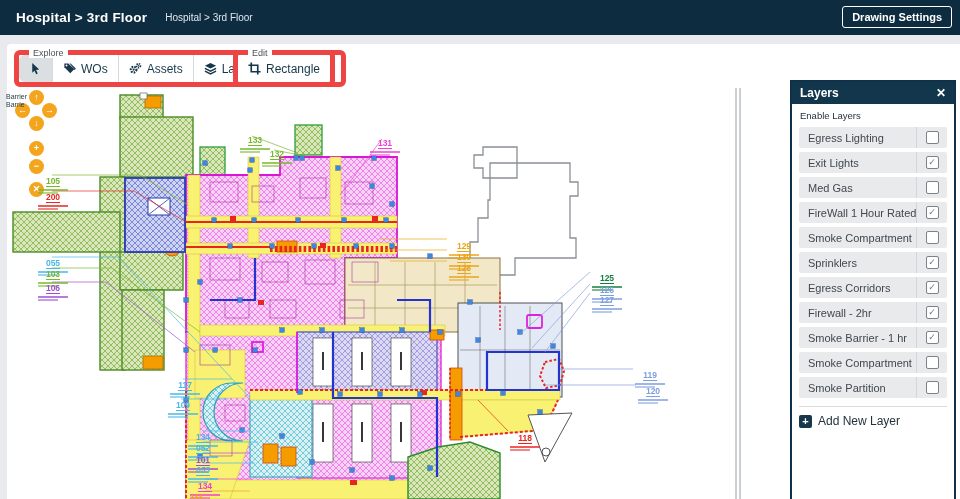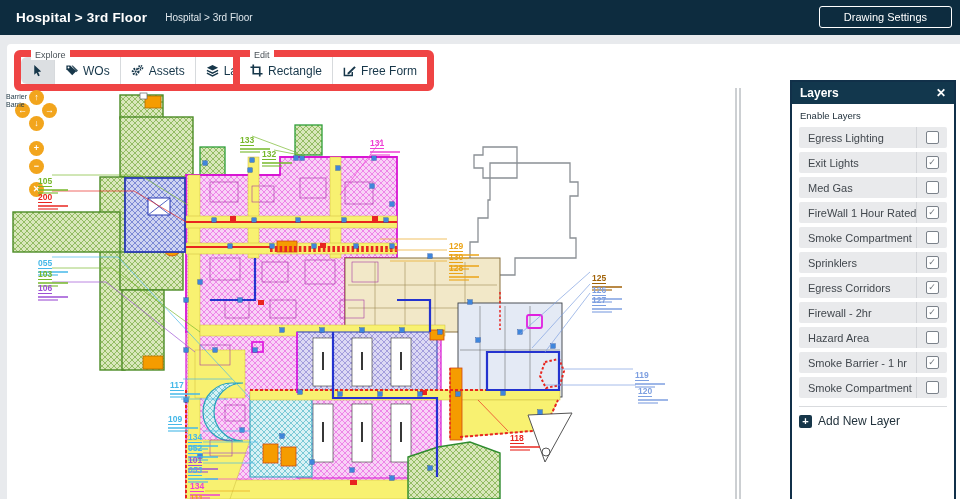--- a/index.html
+++ b/index.html
@@ -3,41 +3,41 @@
 <meta charset="utf-8">
 <style>
   html,body{margin:0;padding:0;}
   body{width:960px;height:499px;background:#e8eaed;font-family:"Liberation Sans",sans-serif;overflow:hidden;position:relative;}
   .page{position:absolute;inset:0;}
 
   
   .app-header{position:absolute;left:0;top:0;width:100%;height:35px;background:#0d2c3f;display:flex;align-items:center;}
   .app-title{font-size:13.5px;font-weight:bold;color:#fff;margin-left:16px;letter-spacing:.2px;}
   .app-crumb{font-size:10px;color:#dfe7ec;margin-left:18px;}
-  .ds-btn{position:absolute;right:8px;top:6px;background:transparent;border:1px solid #fff;color:#fff;font-size:11px;border-radius:3px;padding:4px 24px;font-family:inherit;cursor:pointer;}
+  .ds-btn{position:absolute;right:8px;top:6px;background:transparent;border:1px solid #fff;color:#fff;font-size:11px;border-radius:3px;padding:4px 9px;font-family:inherit;cursor:pointer;font-weight:bold;}
 
   
   .canvas{position:absolute;left:7px;top:44px;width:953px;height:455px;background:#fff;border-top-left-radius:4px;}
   .canvas svg{position:absolute;inset:0;}
 
   
-  .tb-group{position:absolute;top:50px;background:#fff;border:7px solid #ef4444;border-radius:6px;}
+  .tb-group{position:absolute;top:50px;background:#fff;border:5px solid #ef4444;border-radius:6px;}
   .tb-legend{position:absolute;top:-7px;left:10px;background:#fff;padding:0 4px;font-size:9px;color:#4a5258;}
   .tb-buttons{display:flex;height:27px;align-items:stretch;border-radius:6px;overflow:hidden;}
   .tb-btn{display:flex;align-items:center;gap:5px;padding:0 10px;font-size:12px;font-weight:500;color:#17374a;background:#fff;border:none;border-left:1px solid #d7dadd;cursor:pointer;font-family:inherit;white-space:nowrap;}
   .tb-btn:first-child{border-left:none;}
   .tb-btn.active{background:#dcdfe2;}
   .tb-btn svg{width:13px;height:13px;fill:#17374a;}
 
   
   .dpad-btn{position:absolute;width:15px;height:15px;border-radius:50%;background:#f2a51d;color:#fff;font-size:9px;font-weight:bold;display:flex;align-items:center;justify-content:center;cursor:pointer;line-height:1;}
   .barrier{position:absolute;left:6px;top:93px;font-size:7px;color:#253c49;line-height:1.2;z-index:0;}
 
   
-  .plan-label{position:absolute;line-height:1;}
+  .plan-label{position:absolute;line-height:1;text-align:center;}
   .plan-label .num{font-size:8.5px;font-weight:bold;border-bottom:1px solid currentColor;display:inline-block;padding-bottom:.5px;}
   .plan-label .bar{height:2px;background:currentColor;opacity:.75;margin-top:1.5px;}
   .plan-label .bar.b2{opacity:.55;}
 
   
   .layers-panel{position:absolute;left:790px;top:80px;width:166px;height:419px;border:2px solid #113049;border-bottom:none;background:#fff;box-sizing:border-box;z-index:5;}
   .lp-header{height:22px;background:#12374d;color:#fff;display:flex;align-items:center;justify-content:space-between;padding:0 8px;}
   .lp-title{font-size:12px;font-weight:bold;}
   .lp-close{font-size:12px;font-weight:bold;cursor:pointer;}
   .lp-body{padding:4px 7px 0 7px;}
@@ -372,29 +372,20 @@
         <span class="tb-legend">Edit</span>
         <div class="tb-buttons">
           <button class="tb-btn">
             <span style="display: flex;">
               <svg viewBox="0 0 14 14">
                 <path d="M3.5 0.5 V10.5 H13.5 M0.5 3.5 H10.5 V13.5" fill="none" stroke="#17374a" stroke-width="1.8"></path>
               </svg>
             </span>
             <span>Rectangle</span>
           </button>
-          <button class="tb-btn">
-            <span style="display: flex;">
-              <svg viewBox="0 0 14 14">
-                <path d="M1.5 4 V12.5 H10 V8.5" fill="none" stroke="#17374a" stroke-width="1.6"></path>
-                <path d="M5 9.5 L12.2 2.3 13.7 3.8 6.5 11 4.8 11.2 Z"></path>
-              </svg>
-            </span>
-            <span>Free Form</span>
-          </button>
         </div>
       </div>
     </div>
 
   <div id="dpad">
       <div class="dpad-btn" style="left: 29px; top: 90px;">
         <span>↑</span>
       </div>
       <div class="dpad-btn" style="left: 15px; top: 103px;">
         <span>←</span>
@@ -426,25 +417,25 @@
       <div class="plan-label" style="left: 38px; top: 187px; color: rgb(232, 37, 31);"><span class="num">200</span><div class="bar" style="width: 30px;"></div><div class="bar b2" style="width: 20px;"></div></div>
       <div class="plan-label" style="left: 38px; top: 253px; color: rgb(69, 184, 232);"><span class="num">055</span><div class="bar" style="width: 30px;"></div><div class="bar b2" style="width: 20px;"></div></div>
       <div class="plan-label" style="left: 38px; top: 264px; color: rgb(118, 184, 42);"><span class="num">103</span><div class="bar" style="width: 30px;"></div><div class="bar b2" style="width: 20px;"></div></div>
       <div class="plan-label" style="left: 38px; top: 278px; color: rgb(156, 79, 212);"><span class="num">106</span><div class="bar" style="width: 30px;"></div><div class="bar b2" style="width: 20px;"></div></div>
       <div class="plan-label" style="left: 240px; top: 130px; color: rgb(118, 184, 42);"><span class="num">133</span><div class="bar" style="width: 30px;"></div><div class="bar b2" style="width: 20px;"></div></div>
       <div class="plan-label" style="left: 262px; top: 144px; color: rgb(118, 184, 42);"><span class="num">132</span><div class="bar" style="width: 30px;"></div><div class="bar b2" style="width: 20px;"></div></div>
       <div class="plan-label" style="left: 370px; top: 133px; color: rgb(238, 63, 212);"><span class="num">131</span><div class="bar" style="width: 30px;"></div><div class="bar b2" style="width: 20px;"></div></div>
       <div class="plan-label" style="left: 449px; top: 236px; color: rgb(235, 164, 23);"><span class="num">129</span><div class="bar" style="width: 30px;"></div><div class="bar b2" style="width: 20px;"></div></div>
       <div class="plan-label" style="left: 449px; top: 247px; color: rgb(235, 164, 23);"><span class="num">130</span><div class="bar" style="width: 30px;"></div><div class="bar b2" style="width: 20px;"></div></div>
       <div class="plan-label" style="left: 449px; top: 258px; color: rgb(235, 164, 23);"><span class="num">128</span><div class="bar" style="width: 30px;"></div><div class="bar b2" style="width: 20px;"></div></div>
-      <div class="plan-label" style="left: 592px; top: 268px; color: #a16207;"><span class="num">125</span><div class="bar" style="width: 30px;"></div><div class="bar b2" style="width: 20px;"></div></div>
+      <div class="plan-label" style="left: 592px; top: 268px; color: #15803d;"><span class="num">125</span><div class="bar" style="width: 30px;"></div><div class="bar b2" style="width: 20px;"></div></div>
       <div class="plan-label" style="left: 592px; top: 280px; color: rgb(125, 159, 224);"><span class="num">126</span><div class="bar" style="width: 30px;"></div><div class="bar b2" style="width: 20px;"></div></div>
       <div class="plan-label" style="left: 592px; top: 290px; color: rgb(125, 159, 224);"><span class="num">127</span><div class="bar" style="width: 30px;"></div><div class="bar b2" style="width: 20px;"></div></div>
       <div class="plan-label" style="left: 170px; top: 375px; color: rgb(69, 184, 232);"><span class="num">117</span><div class="bar" style="width: 30px;"></div><div class="bar b2" style="width: 20px;"></div></div>
-      <div class="plan-label" style="left: 168px; top: 409px; color: rgb(69, 184, 232);"><span class="num">109</span><div class="bar" style="width: 30px;"></div><div class="bar b2" style="width: 20px;"></div></div>
+      <div class="plan-label" style="left: 168px; top: 395px; color: rgb(69, 184, 232);"><span class="num">109</span><div class="bar" style="width: 30px;"></div><div class="bar b2" style="width: 20px;"></div></div>
       <div class="plan-label" style="left: 188px; top: 427px; color: rgb(69, 184, 232);"><span class="num">134</span><div class="bar" style="width: 30px;"></div><div class="bar b2" style="width: 20px;"></div></div>
       <div class="plan-label" style="left: 188px; top: 438px; color: rgb(69, 184, 232);"><span class="num">052</span><div class="bar" style="width: 30px;"></div><div class="bar b2" style="width: 20px;"></div></div>
       <div class="plan-label" style="left: 188px; top: 450px; color: rgb(156, 79, 212);"><span class="num">101</span><div class="bar" style="width: 30px;"></div><div class="bar b2" style="width: 20px;"></div></div>
       <div class="plan-label" style="left: 188px; top: 460px; color: rgb(69, 184, 232); font-style: italic;"><span class="num">053</span><div class="bar" style="width: 30px;"></div><div class="bar b2" style="width: 20px;"></div></div>
       <div class="plan-label" style="left: 190px; top: 476px; color: rgb(238, 63, 212);"><span class="num">134</span><div class="bar" style="width: 30px;"></div><div class="bar b2" style="width: 20px;"></div></div>
       <div class="plan-label" style="left: 190px; top: 488px; color: rgb(235, 164, 23);"><span class="num">111</span></div>
       <div class="plan-label" style="left: 635px; top: 365px; color: rgb(125, 159, 224);"><span class="num">119</span><div class="bar" style="width: 30px;"></div><div class="bar b2" style="width: 20px;"></div></div>
       <div class="plan-label" style="left: 638px; top: 381px; color: rgb(125, 159, 224);"><span class="num">120</span><div class="bar" style="width: 30px;"></div><div class="bar b2" style="width: 20px;"></div></div>
       <div class="plan-label" style="left: 510px; top: 428px; color: rgb(232, 37, 31);"><span class="num">118</span><div class="bar" style="width: 30px;"></div><div class="bar b2" style="width: 20px;"></div></div>
     </div>
@@ -499,33 +490,33 @@
               <div class="layer-checkbox">✓</div>
             </div>
           </div>
           <div class="layer-row">
             <div class="layer-name">Firewall - 2hr</div>
             <div class="layer-check-wrap">
               <div class="layer-checkbox">✓</div>
             </div>
           </div>
           <div class="layer-row">
-            <div class="layer-name">Hazard Area</div>
+            <div class="layer-name">Smoke Barrier - 1 hr</div>
+            <div class="layer-check-wrap">
+              <div class="layer-checkbox">✓</div>
+            </div>
+          </div>
+          <div class="layer-row">
+            <div class="layer-name">Smoke Compartment</div>
             <div class="layer-check-wrap">
               <div class="layer-checkbox"></div>
             </div>
           </div>
           <div class="layer-row">
-            <div class="layer-name">Smoke Barrier - 1 hr</div>
-            <div class="layer-check-wrap">
-              <div class="layer-checkbox">✓</div>
-            </div>
-          </div>
-          <div class="layer-row">
-            <div class="layer-name">Smoke Compartment</div>
+            <div class="layer-name">Smoke Partition</div>
             <div class="layer-check-wrap">
               <div class="layer-checkbox"></div>
             </div>
           </div>
         </div>
       <div class="lp-div"></div>
       <div class="lp-add">
         <span class="plus-sq">+</span>
         <span>Add New Layer</span>
       </div>

